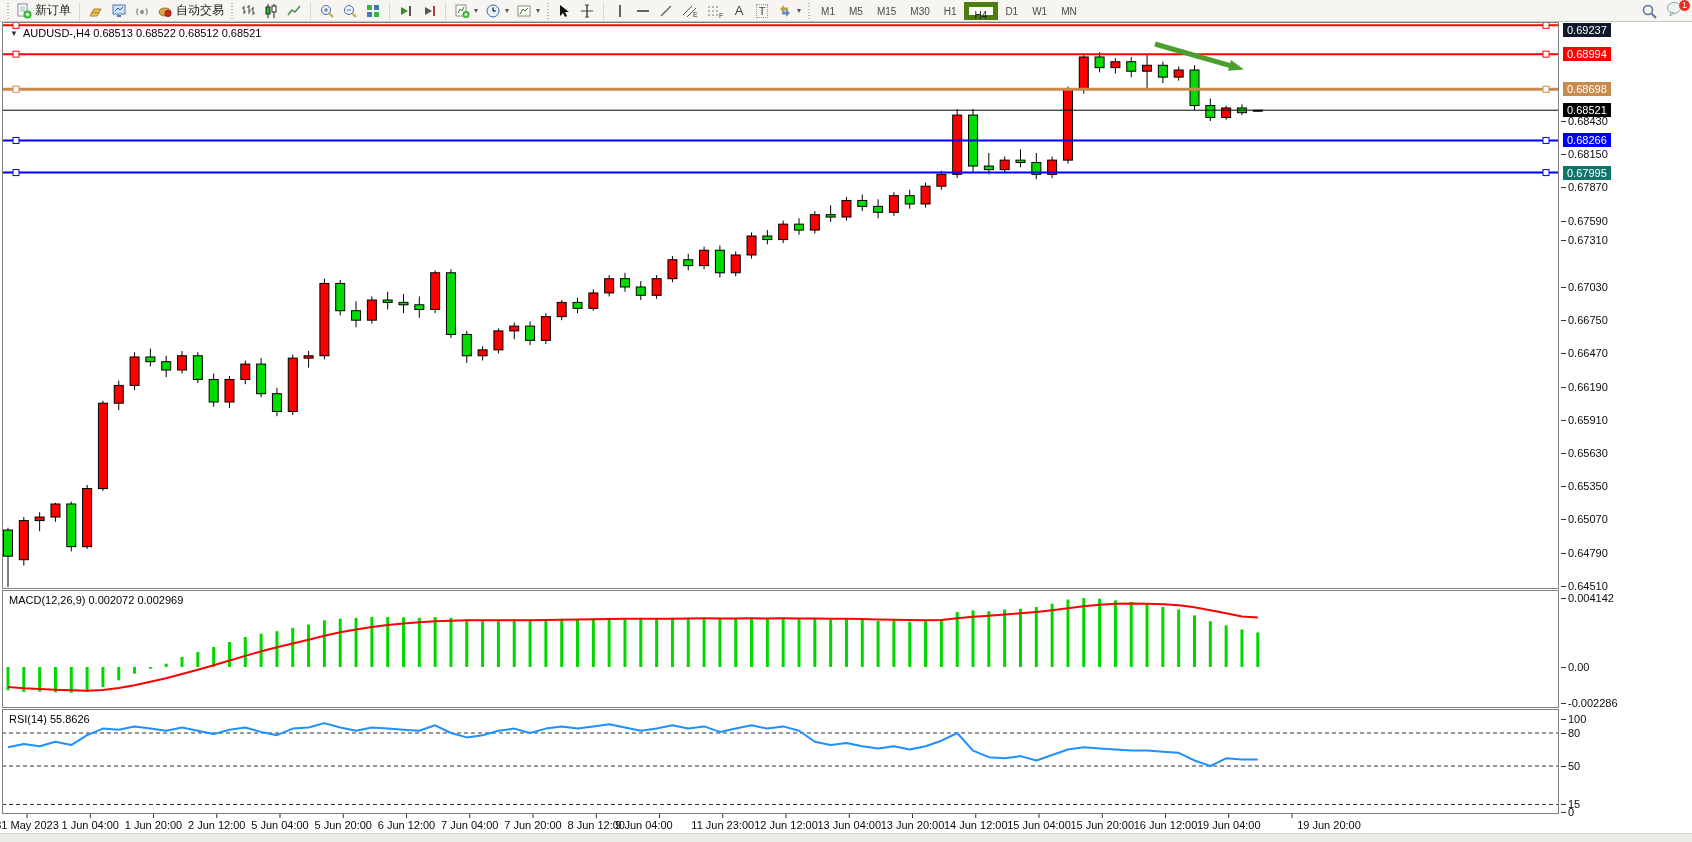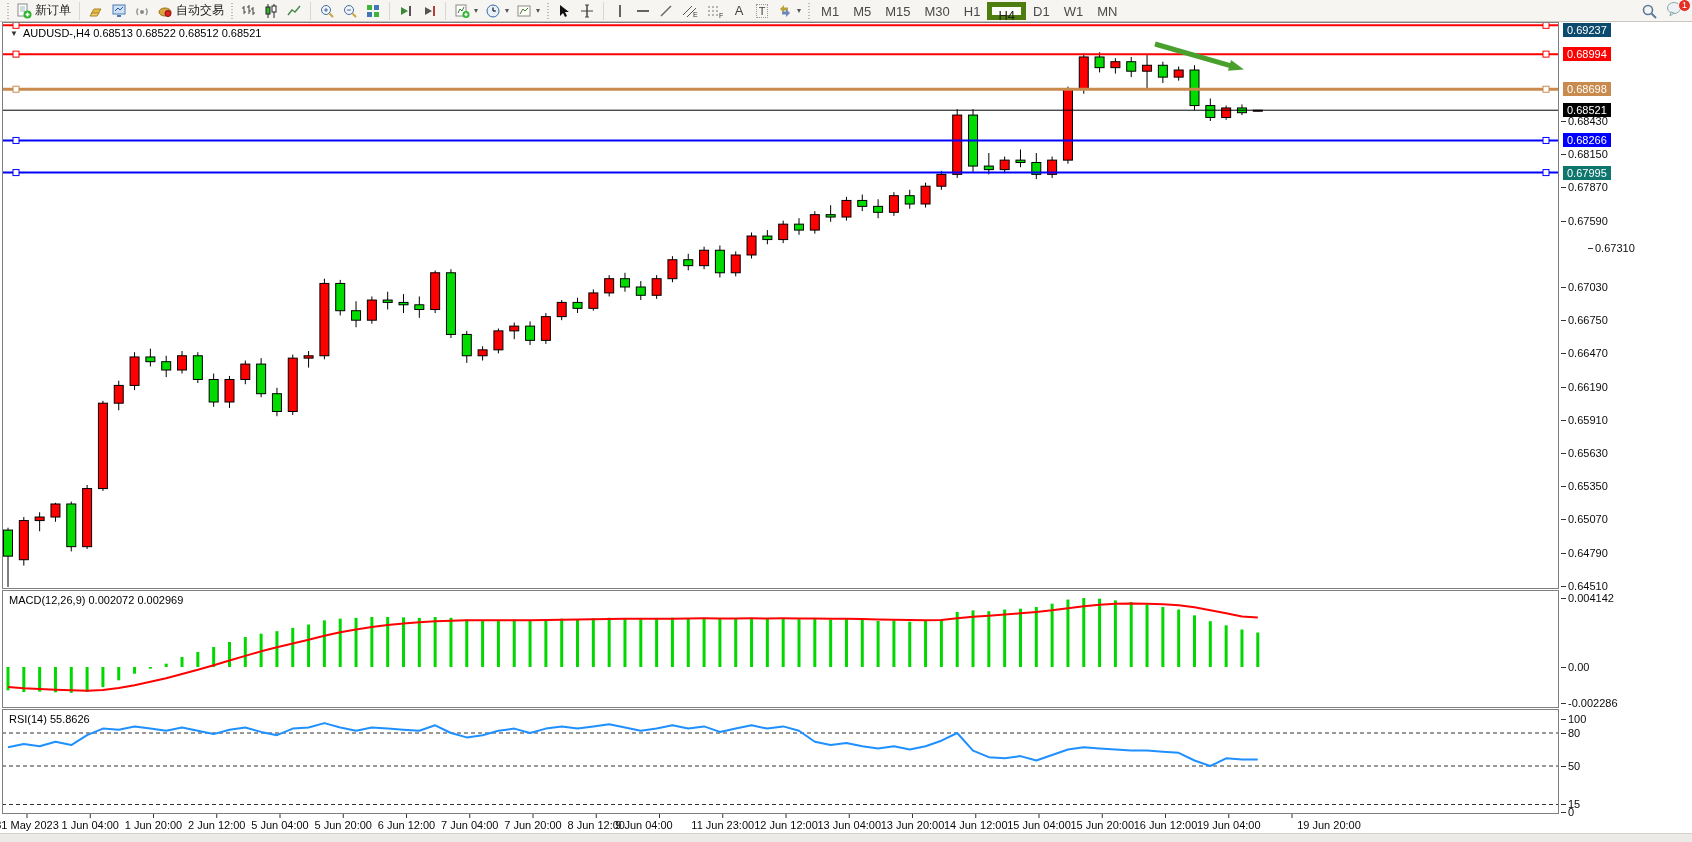--- a/index.html
+++ b/index.html
@@ -12,21 +12,21 @@
     background:#f6f5f2; border-bottom:1px solid #c9c6c1;
     display:flex; align-items:center; padding:0 4px; gap:1px; }
   .grip { width:5px; height:16px; margin:0 3px;
     background:repeating-linear-gradient(#bdbab4 0 1px, transparent 1px 3px);
     width:2px; }
   .vsep { width:1px; height:18px; background:#dad7d2; margin:0 4px; }
   .tb { height:20px; min-width:22px; display:flex; align-items:center; justify-content:center;
     gap:3px; padding:0 3px; font-size:12px; color:#222; cursor:default; }
   .tb svg { display:block; }
   .dd { font-size:8px; color:#555; margin-left:1px; }
-  .tf { font-size:13px; color:#4a4a4a; padding:1px 6px; height:18px; line-height:16px;
+  .tf { font-size:10px; color:#4a4a4a; padding:1px 6px; height:18px; line-height:16px;
     border:1px solid transparent; }
   .tf.active { border:5px solid #4d7c0f; background:#fdfdfa; color:#222; }
   #tb-right { position:absolute; right:8px; top:0; height:22px; display:flex; align-items:center; gap:8px; }
   #notif { position:relative; }
   #notif-badge { position:absolute; right:-7px; top:-2px; min-width:13px; height:13px;
     background:#e53125; border:1px solid #fff; border-radius:8px; color:#fff;
     font-size:9px; line-height:11px; text-align:center; padding:0 2px; }
 
   
   #chart { position:absolute; left:2px; top:22px; width:1690px; height:811px; background:#fff; }
@@ -593,32 +593,32 @@
       <span>AUDUSD-,H4 0.68513 0.68522 0.68512 0.68521</span>
     </div>
     <div class="pane-label" style="top:572px;">MACD(12,26,9) 0.002072 0.002969</div>
     <div class="pane-label" style="top:691px;">RSI(14) 55.8626</div>
 
     <div id="paxis">
         <div class="ptick" style="top: 93px;">0.68430</div>
         <div class="ptick" style="top: 126px;">0.68150</div>
         <div class="ptick" style="top: 159px;">0.67870</div>
         <div class="ptick" style="top: 193px;">0.67590</div>
-        <div class="ptick" style="top: 220px; margin-left: 27px;">0.67310</div>
+        <div class="ptick" style="top: 212px;">0.67310</div>
         <div class="ptick" style="top: 259px;">0.67030</div>
         <div class="ptick" style="top: 292px;">0.66750</div>
         <div class="ptick" style="top: 325px;">0.66470</div>
         <div class="ptick" style="top: 359px;">0.66190</div>
         <div class="ptick" style="top: 392px;">0.65910</div>
         <div class="ptick" style="top: 425px;">0.65630</div>
         <div class="ptick" style="top: 458px;">0.65350</div>
         <div class="ptick" style="top: 491px;">0.65070</div>
         <div class="ptick" style="top: 525px;">0.64790</div>
         <div class="ptick" style="top: 558px;">0.64510</div>
-        <div class="pbadge" style="top: 1px; background: #0c4a6e;">0.69237</div>
+        <div class="pbadge" style="top: 1px; background: #0f172a;">0.69237</div>
         <div class="pbadge" style="top: 25px; background: rgb(255, 0, 0);">0.68994</div>
         <div class="pbadge" style="top: 60px; background: rgb(201, 138, 77);">0.68698</div>
         <div class="pbadge" style="top: 81px; background: rgb(0, 0, 0);">0.68521</div>
         <div class="pbadge" style="top: 111px; background: rgb(0, 0, 255);">0.68266</div>
         <div class="pbadge" style="top: 144px; background: #0f766e;">0.67995</div>
         <div class="iaxis" style="top: 570px;">0.004142</div>
         <div class="iaxis" style="top: 639px;">0.00</div>
         <div class="iaxis" style="top: 675px;">-0.002286</div>
         <div class="iaxis" style="top: 691px;">100</div>
         <div class="iaxis" style="top: 705px;">80</div>

